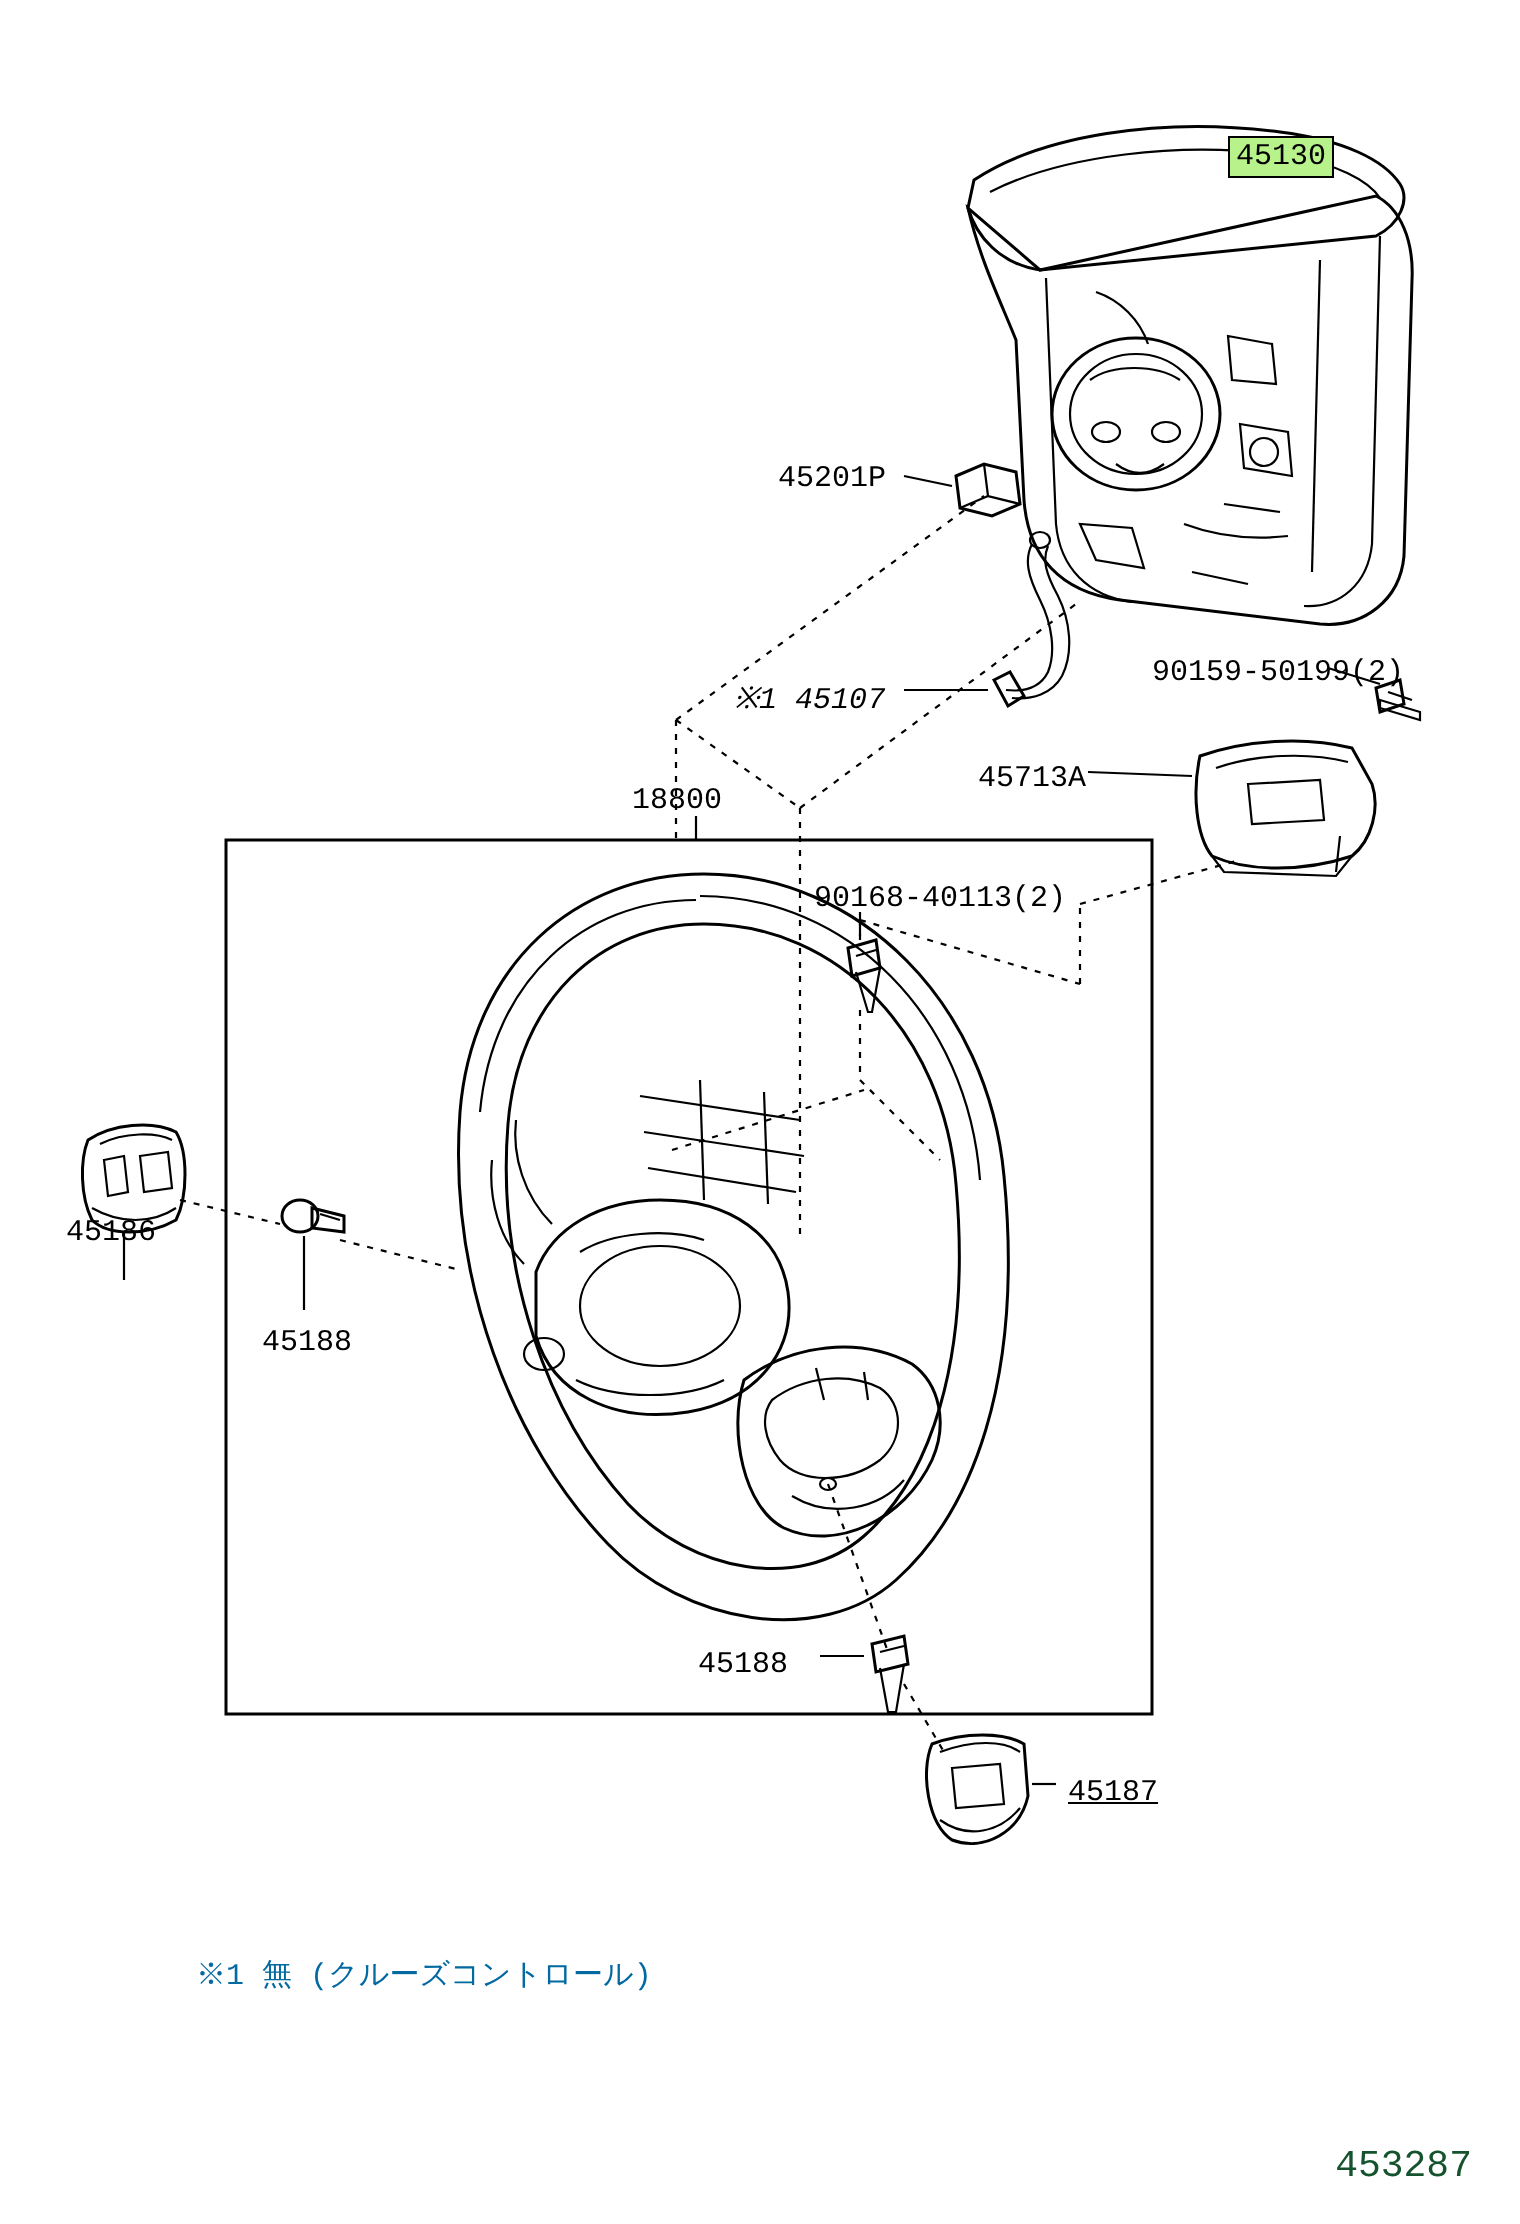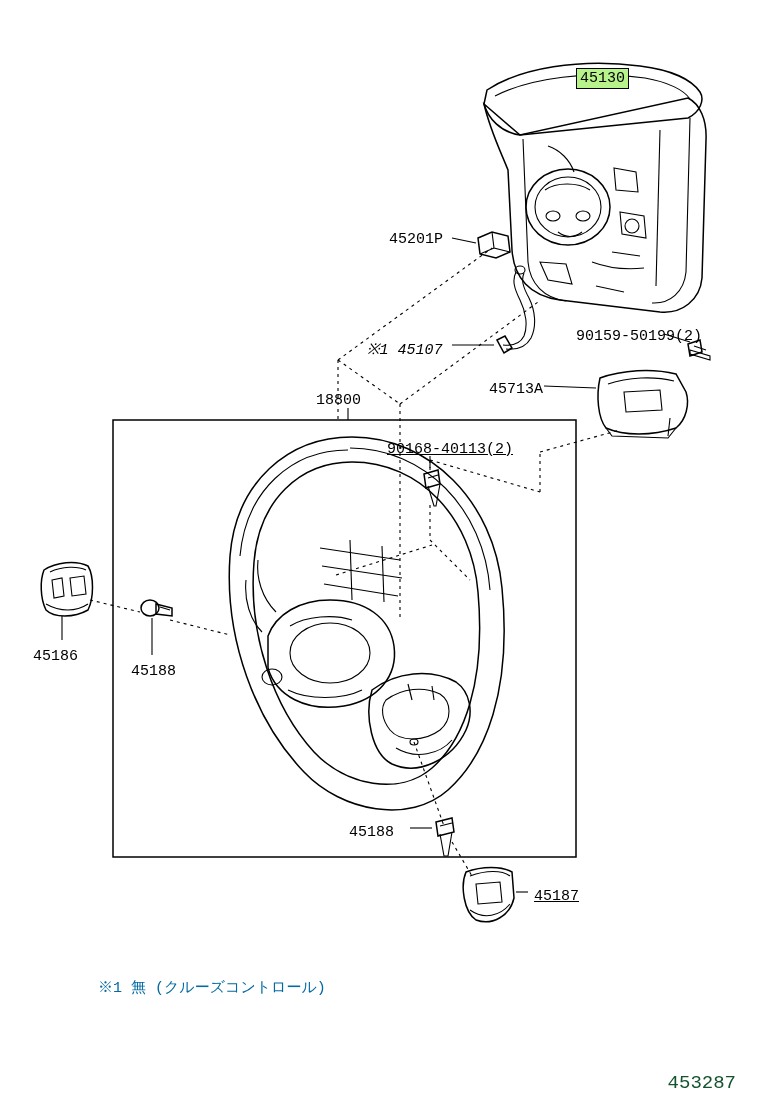--- a/index.html
+++ b/index.html
@@ -239,28 +239,28 @@
       <path class="ln med" d="M466 872 C 482 866, 502 866, 512 872 L 514 898
                                C 510 916, 492 926, 476 920 C 464 912, 460 886, 466 872 Z" fill="#ffffff"></path>
       <path class="ln thin" d="M470 876 C 486 870, 502 870, 510 876"></path>
       <path class="ln thin" d="M476 884 L 500 882 L 502 902 L 478 904 Z"></path>
       <path class="ln thin" d="M470 910 C 484 920, 500 916, 510 904"></path>
     </g>
     <path class="ln thin" d="M528 892 L 516 892"></path>
 
   </svg>
 
-  <div class="lbl hl" style="left:576px; top:68px;">45130</div>
+  <div class="lbl hl" style="left:614px; top:68px;">45130</div>
   <div class="lbl" style="left:389px; top:231px;text-align:right;">45201P</div>
   <div class="lbl" style="left:367px; top:338px;font-style:italic;">※1 45107</div>
   <div class="lbl" style="left:541px; top:328px;margin-left:35px;">90159-50199(2)</div>
   <div class="lbl" style="left:489px; top:381px;">45713A</div>
   <div class="lbl" style="left:316px; top:392px;">18800</div>
-  <div class="lbl" style="left:387px; top:441px;text-decoration:underline;">90168-40113(2)</div>
-  <div class="lbl" style="left:33px;  top:648px;text-align:center;">45186</div>
+  <div class="lbl" style="left:407px; top:441px;">90168-40113(2)</div>
+  <div class="lbl" style="left:33px;  top:608px;text-align:center;">45186</div>
   <div class="lbl" style="left:131px; top:663px;">45188</div>
   <div class="lbl" style="left:349px; top:824px;">45188</div>
   <div class="lbl" style="left:534px; top:888px;text-decoration:underline;">45187</div>
 
   <div class="note">※1  無 (クルーズコントロール)</div>
   <div class="footer-code">453287</div>
 
 </div>
 
 </body></html>

